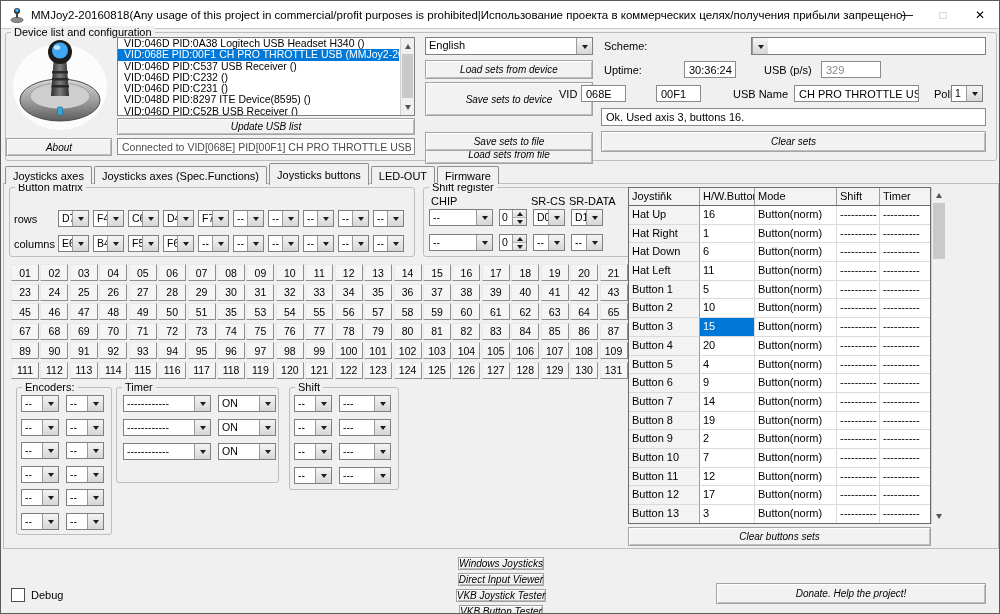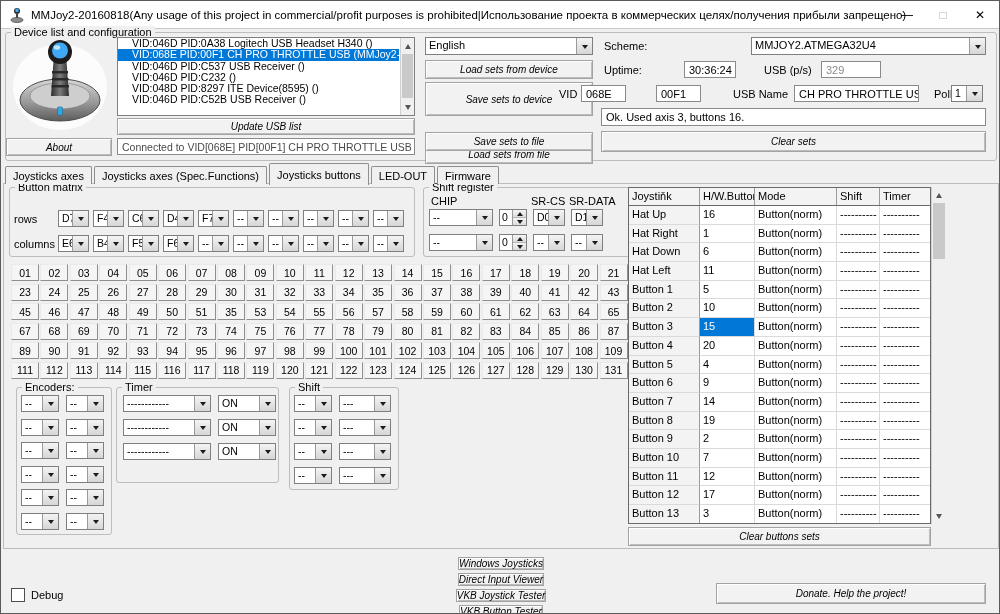--- a/index.html
+++ b/index.html
@@ -25,21 +25,21 @@
   
   .spin{display:inline-flex;background:#fff;border:1px solid #7f7f7f;height:17px;box-sizing:border-box;}
   .spin .st{flex:1;padding:1px 2px;font-size:10.5px;line-height:13px;}
   .spin .sbtns{width:13px;flex:none;display:flex;flex-direction:column;border-left:1px solid #9a9a9a;}
   .spin .sbtns i{flex:1;background:linear-gradient(#f4f4f4,#dcdcdc);display:flex;align-items:center;justify-content:center;}
   .spin .sbtns i.up:after{content:"";border:3px solid transparent;border-bottom:4px solid #1c1c1c;margin-top:-3px;}
   .spin .sbtns i.dn{border-top:1px solid #b5b5b5;}
   .spin .sbtns i.dn:after{content:"";border:3px solid transparent;border-top:4px solid #1c1c1c;margin-bottom:-3px;}
   
   .listbox{background:#fff;border:1px solid #7f7f7f;overflow:hidden;}
-  .ditem{height:11.3px;line-height:11.3px;font-size:10.5px;white-space:nowrap;padding-left:14px;overflow:hidden;}
+  .ditem{height:11.3px;line-height:11.3px;font-size:10.5px;white-space:nowrap;padding-left:6px;overflow:hidden;}
   .ditem.selected{background:#0078d7;color:#fff;}
   
   .sbar{background:#f0f0f0;border-left:1px solid #d0d0d0;}
   .sarrow{position:absolute;left:0;width:100%;height:15px;background:#f0f0f0;display:flex;align-items:center;justify-content:center;}
   .sarrow i{width:0;height:0;border:3.5px solid transparent;}
   .sarrow.up i{border-bottom:5px solid #555;margin-top:-2px;}
   .sarrow.down i{border-top:5px solid #555;margin-bottom:-2px;}
   .sthumb{position:absolute;left:1px;right:1px;background:#c9c9c9;}
   
   .tabs{left:4px;top:163px;height:20px;display:flex;align-items:flex-end;z-index:6;}
@@ -123,20 +123,21 @@
   <div class="abs listbox" style="left:116px;top:36px;width:298px;height:79px;padding-right:15px;">
 
       <div class="ditem">VID:046D PID:0A38 Logitech USB Headset H340 ()</div>
 
       <div class="ditem selected">VID:068E PID:00F1 CH PRO THROTTLE USB (MMJoy2-20160818)</div>
 
       <div class="ditem">VID:046D PID:C537 USB Receiver ()</div>
 
       <div class="ditem">VID:046D PID:C232  ()</div>
 
+      <div class="ditem">VID:046D PID:C231  ()</div>
 
       <div class="ditem">VID:048D PID:8297 ITE Device(8595) ()</div>
 
       <div class="ditem">VID:046D PID:C52B USB Receiver ()</div>
     </div>
   <div class="abs sbar" style="left:399px;top:37px;width:14px;height:77px;">
     <div class="sarrow up" style="top:0">
         <i></i>
       </div>
     <div class="sthumb" style="top:16px;height:44px;"></div>
@@ -153,21 +154,20 @@
         <i></i>
       </span>
   </span>
   <div class="abs btn3d" style="left:424px;top:59px;width:168px;height:19px;">Load sets from device</div>
   <div class="abs btn3d" style="left:424px;top:81px;width:168px;height:34px;">Save sets to device</div>
   <div class="abs btn3d" style="left:424px;top:108px;width:168px;height:19px;margin-top:36px;">Load sets from file</div>
   <div class="abs btn3d" style="left:424px;top:131px;width:168px;height:19px;">Save sets to file</div>
 
   <div class="abs" style="left:603px;top:39px;">Scheme:</div>
   <span class="abs combo" style="left:750px;top:36px;width:235px;height:18px;">
-    <span class="ct" style="font-size:11px">MMJOY2.ATMEGA32U4</span>
     <span class="cb">
         <i></i>
       </span>
   </span>
   <div class="abs" style="left:603px;top:63px;">Uptime:</div>
   <div class="abs sunken" style="left:683px;top:60px;width:52px;height:17px;">30:36:24</div>
   <div class="abs" style="left:763px;top:63px;">USB (p/s)</div>
   <div class="abs sunken gray-text" style="left:820px;top:60px;width:60px;height:17px;">329</div>
 
   <div class="abs" style="left:558px;top:87px;">VID</div>

